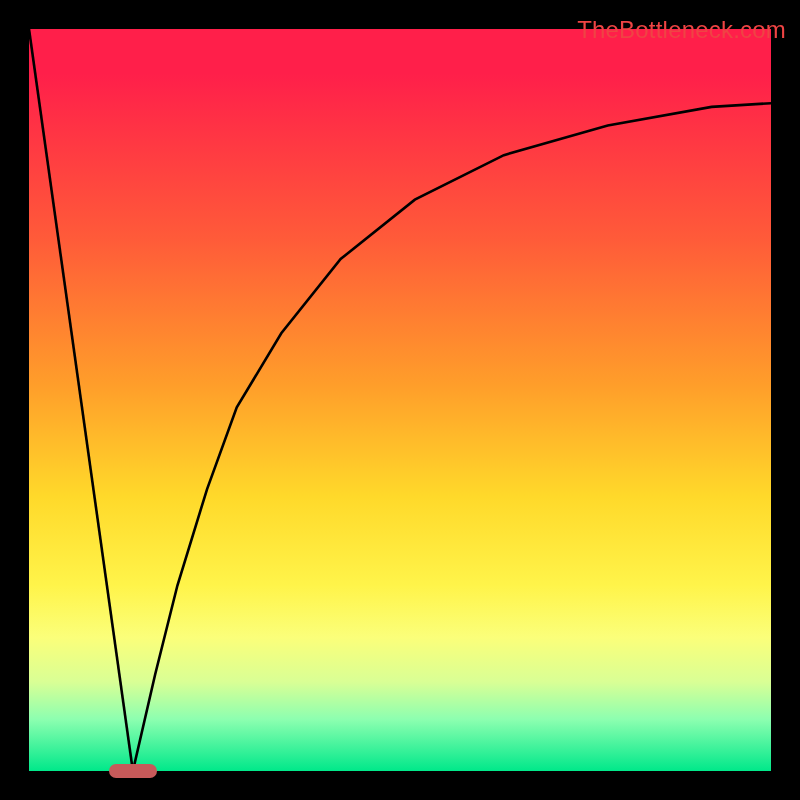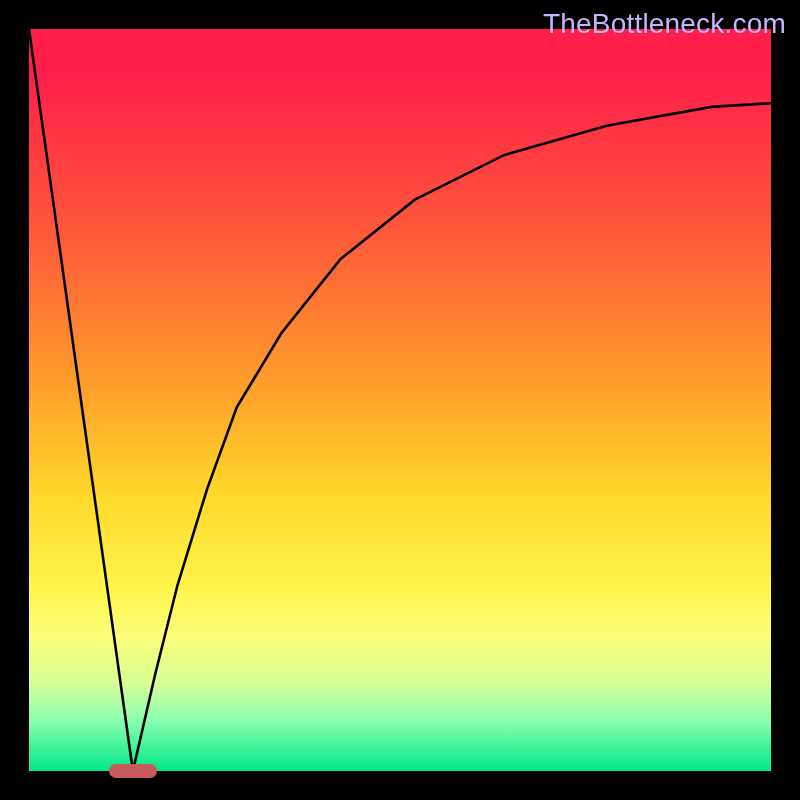--- a/index.html
+++ b/index.html
@@ -32,24 +32,24 @@
       #ffd92a 63%,
       #fff44a 75%,
       #fbff7a 82%,
       #d9ff95 88%,
       #8dffb0 93%,
       #00e88a 100%
     );
   }
   .watermark {
     position: absolute;
-    top: 8px;
+    top: 16px;
     right: 14px;
-    color: #c4b5fd;
-    font-size: 28px;
+    color: #ef4444;
+    font-size: 24px;
     font-weight: 500;
     letter-spacing: 0.2px;
     user-select: none;
   }
   svg.curves {
     position: absolute;
     inset: 0;
     width: 100%;
     height: 100%;
   }

